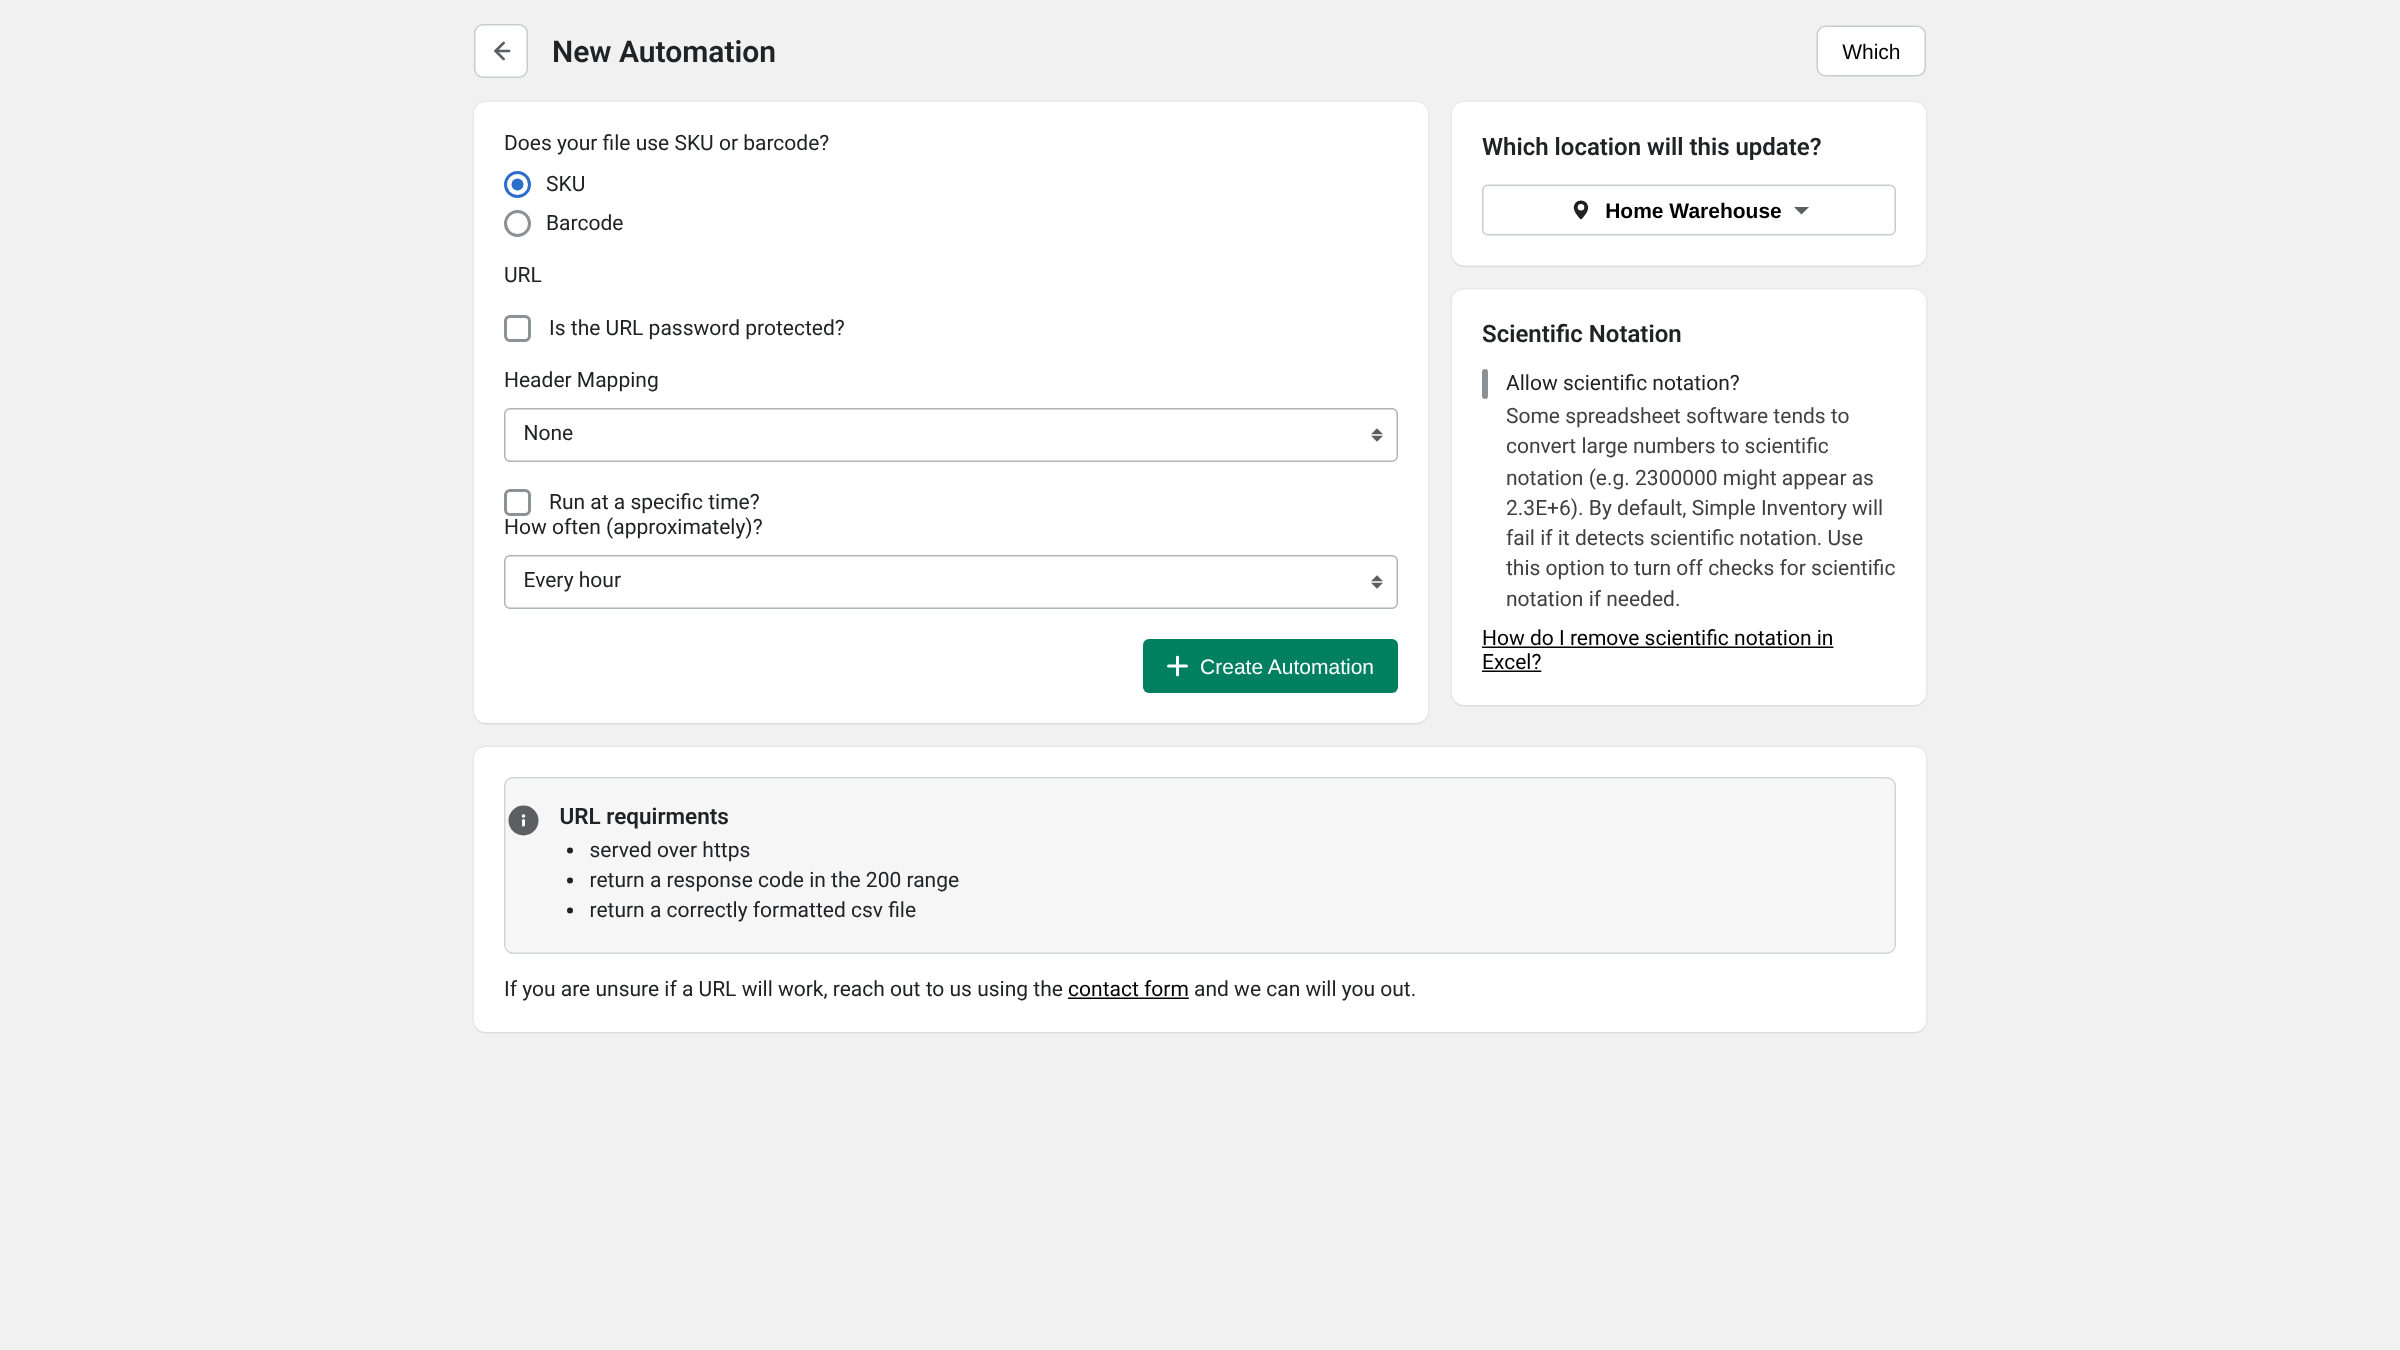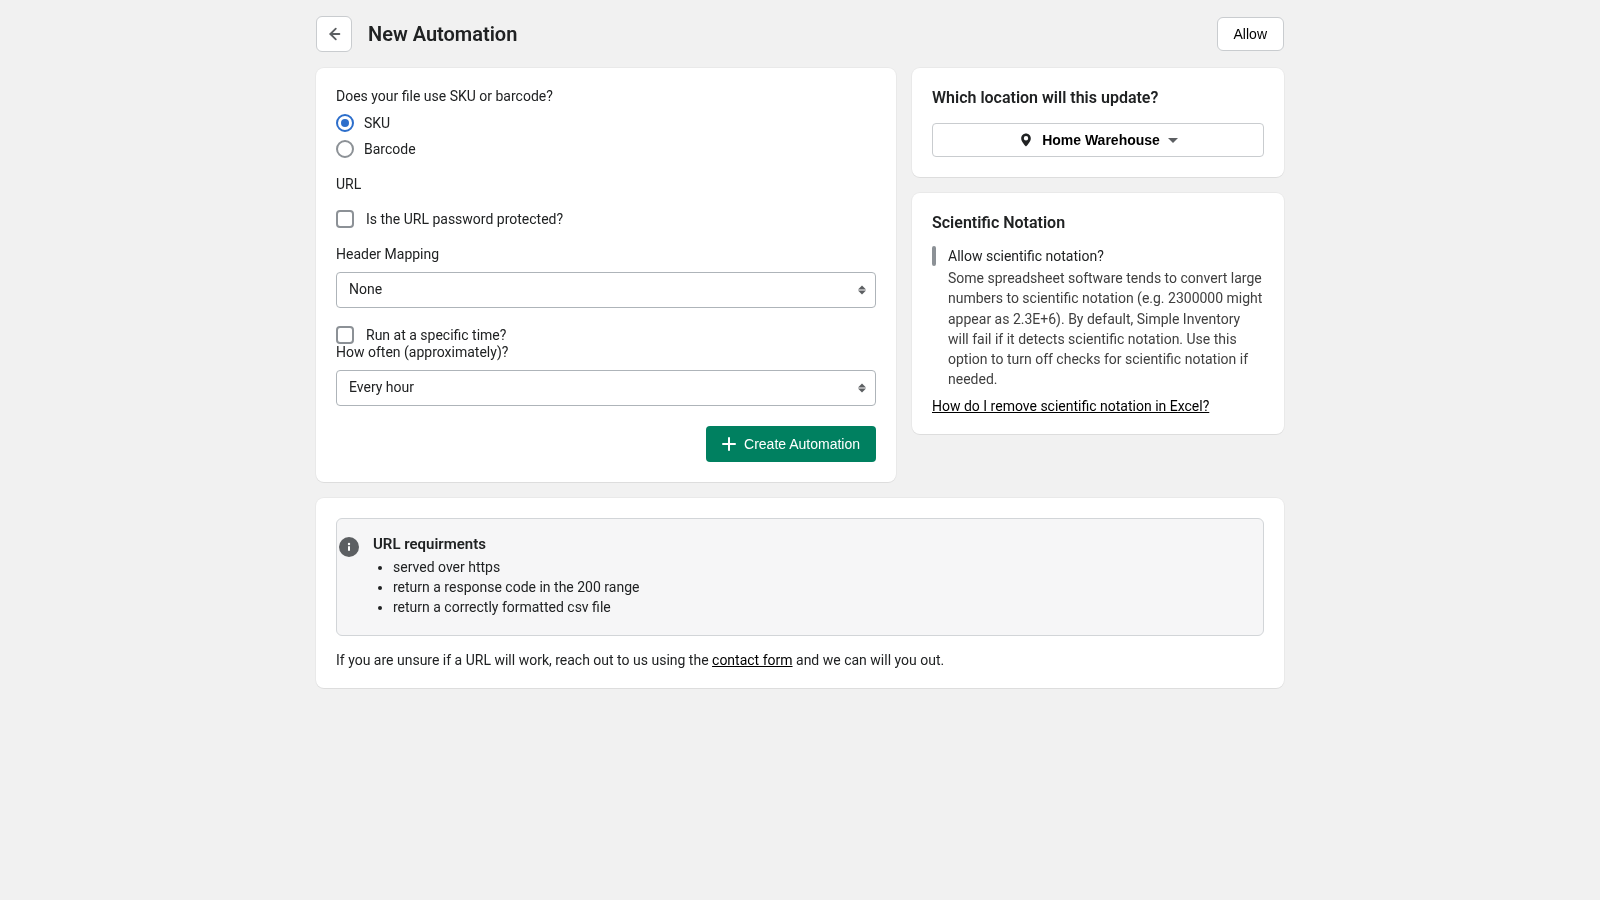--- a/index.html
+++ b/index.html
@@ -49,21 +49,21 @@
     font-size: 14px;
     cursor: pointer;
     font-weight: 500;
   }
   .layout {
     display: flex;
     gap: 16px;
     align-items: flex-start;
   }
   .main-col { flex: 1; }
-  .side-col { width: 372px; flex-shrink: 0; }
+  .side-col { width: 316px; flex-shrink: 0; }
   .card {
     background: #fff;
     border-radius: 8px;
     box-shadow: 0 1px 0 rgba(0,0,0,0.05), 0 0 0 1px rgba(0,0,0,0.03);
     padding: 20px;
     margin-bottom: 16px;
   }
   .field-label {
     font-size: 14px;
     color: #202223;
@@ -243,21 +243,21 @@
   <div class="header-row">
     <div class="header-left">
       <button class="back-btn">
         <svg viewBox="0 0 20 20" fill="none" stroke="#5c5f62" stroke-width="2" stroke-linecap="round" stroke-linejoin="round">
             <polyline points="12 4 6 10 12 16"></polyline>
             <line x1="6" y1="10" x2="16" y2="10"></line>
           </svg>
       </button>
       <h1 class="page-title">New Automation</h1>
     </div>
-    <button class="cancel-btn">Allow</button>
+    <button class="cancel-btn">Which</button>
   </div>
 
   <div class="layout">
     <div class="main-col">
       <div class="card">
 
         <div class="radio-group">
           <div class="field-label">Does your file use SKU or barcode?</div>
           <label class="radio-row">
             <span class="radio checked"></span>

